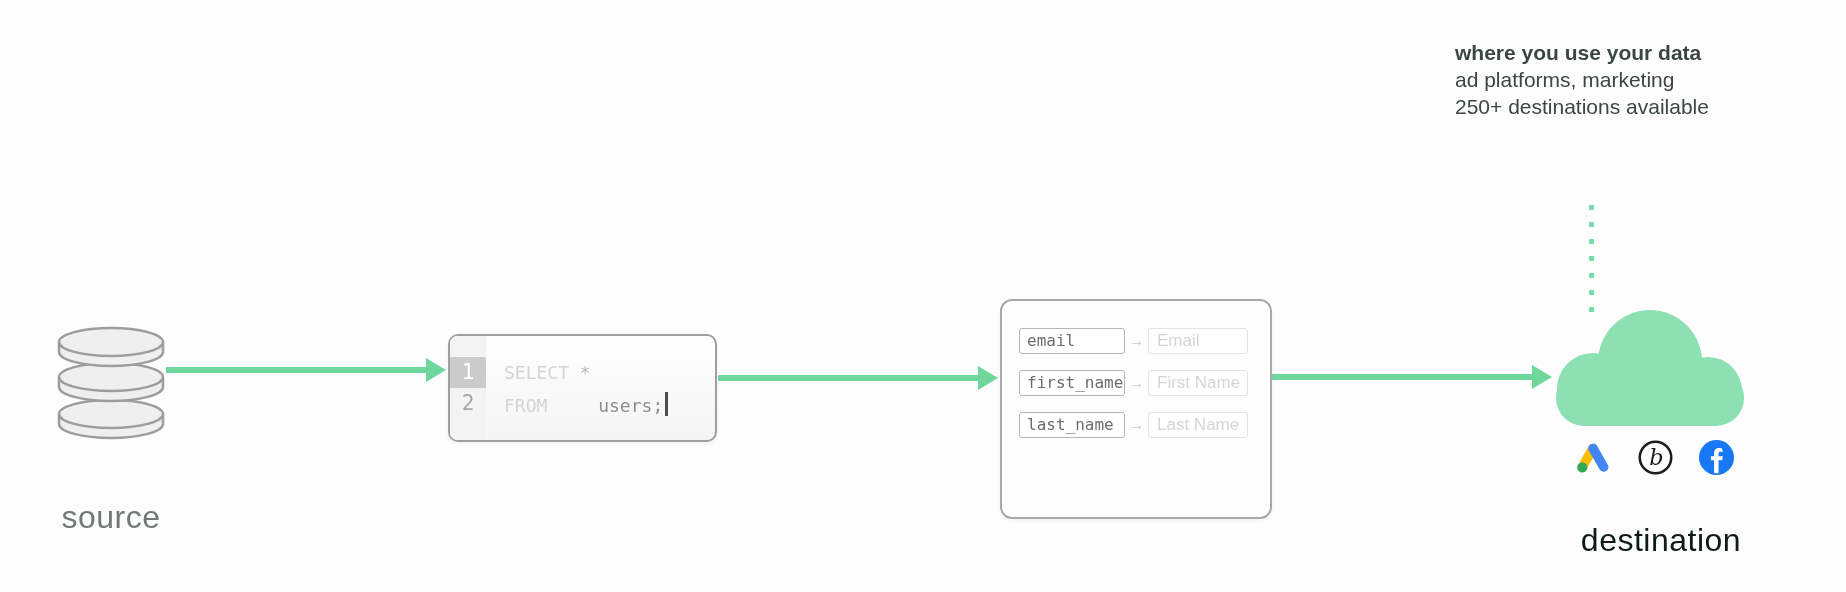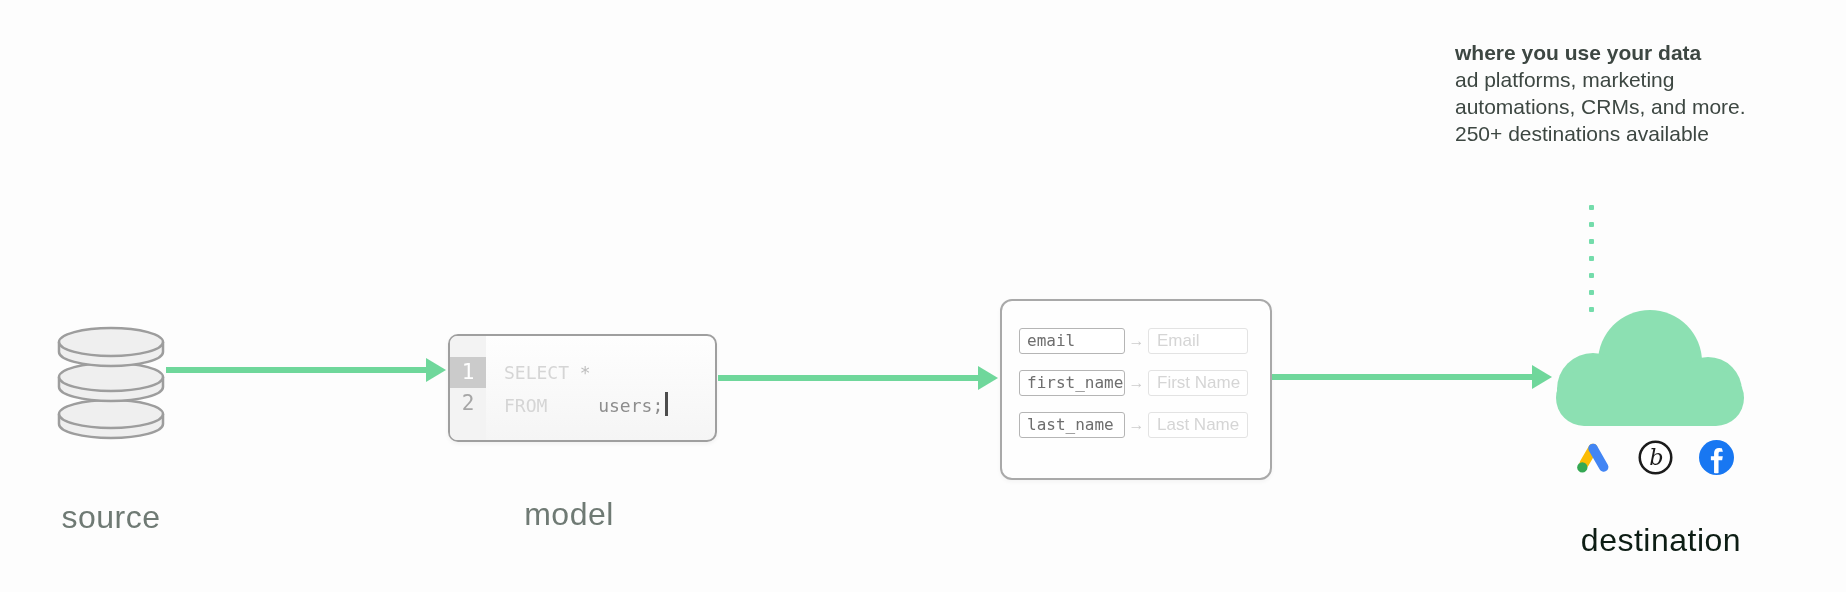--- a/index.html
+++ b/index.html
@@ -44,21 +44,21 @@
   }
   .tok-kw{color:#d5d5d5;}
   .tok-op{color:#bdbdbd;}
   .tok-id{color:#8d8d8d;margin-left:40px;}
   .cursor{
     display:inline-block;width:2.5px;height:24px;background:#4d4d4d;
     vertical-align:-4px;margin-left:2px;
   }
   
   .sync-panel{
-    position:absolute;left:1000px;top:299px;width:272px;height:181px;box-sizing:border-box;
+    position:absolute;left:1000px;top:299px;width:272px;height:220px;box-sizing:border-box;
     border:2px solid #a9a9a9;border-radius:12px;background:#fefefe;
     box-shadow:0 2px 4px rgba(0,0,0,.04);
     padding-top:27px;
   }
   .map-row{display:flex;align-items:center;margin:0 0 16px 17px;height:26px;}
   .map-src{
     width:106px;height:26px;box-sizing:border-box;border:1.5px solid #b5b5b5;border-radius:3px;
     font-family:"DejaVu Sans Mono",monospace;font-size:16px;color:#6e6e6e;
     line-height:23px;padding-left:7px;background:#fff;
   }
@@ -103,21 +103,20 @@
       <div class="code-line">
         <span class="line-num active">1</span>
         <span class="code-text"><span class="tok-kw">SELECT</span><span class="tok-op"> *</span></span>
       </div>
       <div class="code-line">
         <span class="line-num idle">2</span>
         <span class="code-text"><span class="tok-kw">FROM</span><span class="tok-id"> users;</span><span class="cursor"></span></span>
       </div>
     </div>
   </div>
-  <div class="stage-label" style="left:494px;top:496px;width:150px;">model</div>
 
   <div class="arrow" style="left:718px;top:375px;width:260px;"></div>
 
   <div class="sync-panel">
     <div class="map-row">
       <div class="map-src">email</div>
       <div class="map-arrow">→</div>
       <div class="map-dst">Email</div>
     </div>
     <div class="map-row">
@@ -130,21 +129,20 @@
       <div class="map-arrow">→</div>
       <div class="map-dst">Last Name</div>
     </div>
   </div>
 
   <div class="arrow" style="left:1272px;top:374px;width:260px;"></div>
 
   <div class="dest-note">
     <div class="head">where you use your data</div>
     <div>ad platforms, marketing</div>
-    <div>automations, CRMs, and more.</div>
     <div>250+ destinations available</div>
   </div>
 
   <div class="dots">
     <div class="dot"></div>
       <div class="dot"></div>
       <div class="dot"></div>
       <div class="dot"></div>
     <div class="dot"></div>
       <div class="dot"></div>

